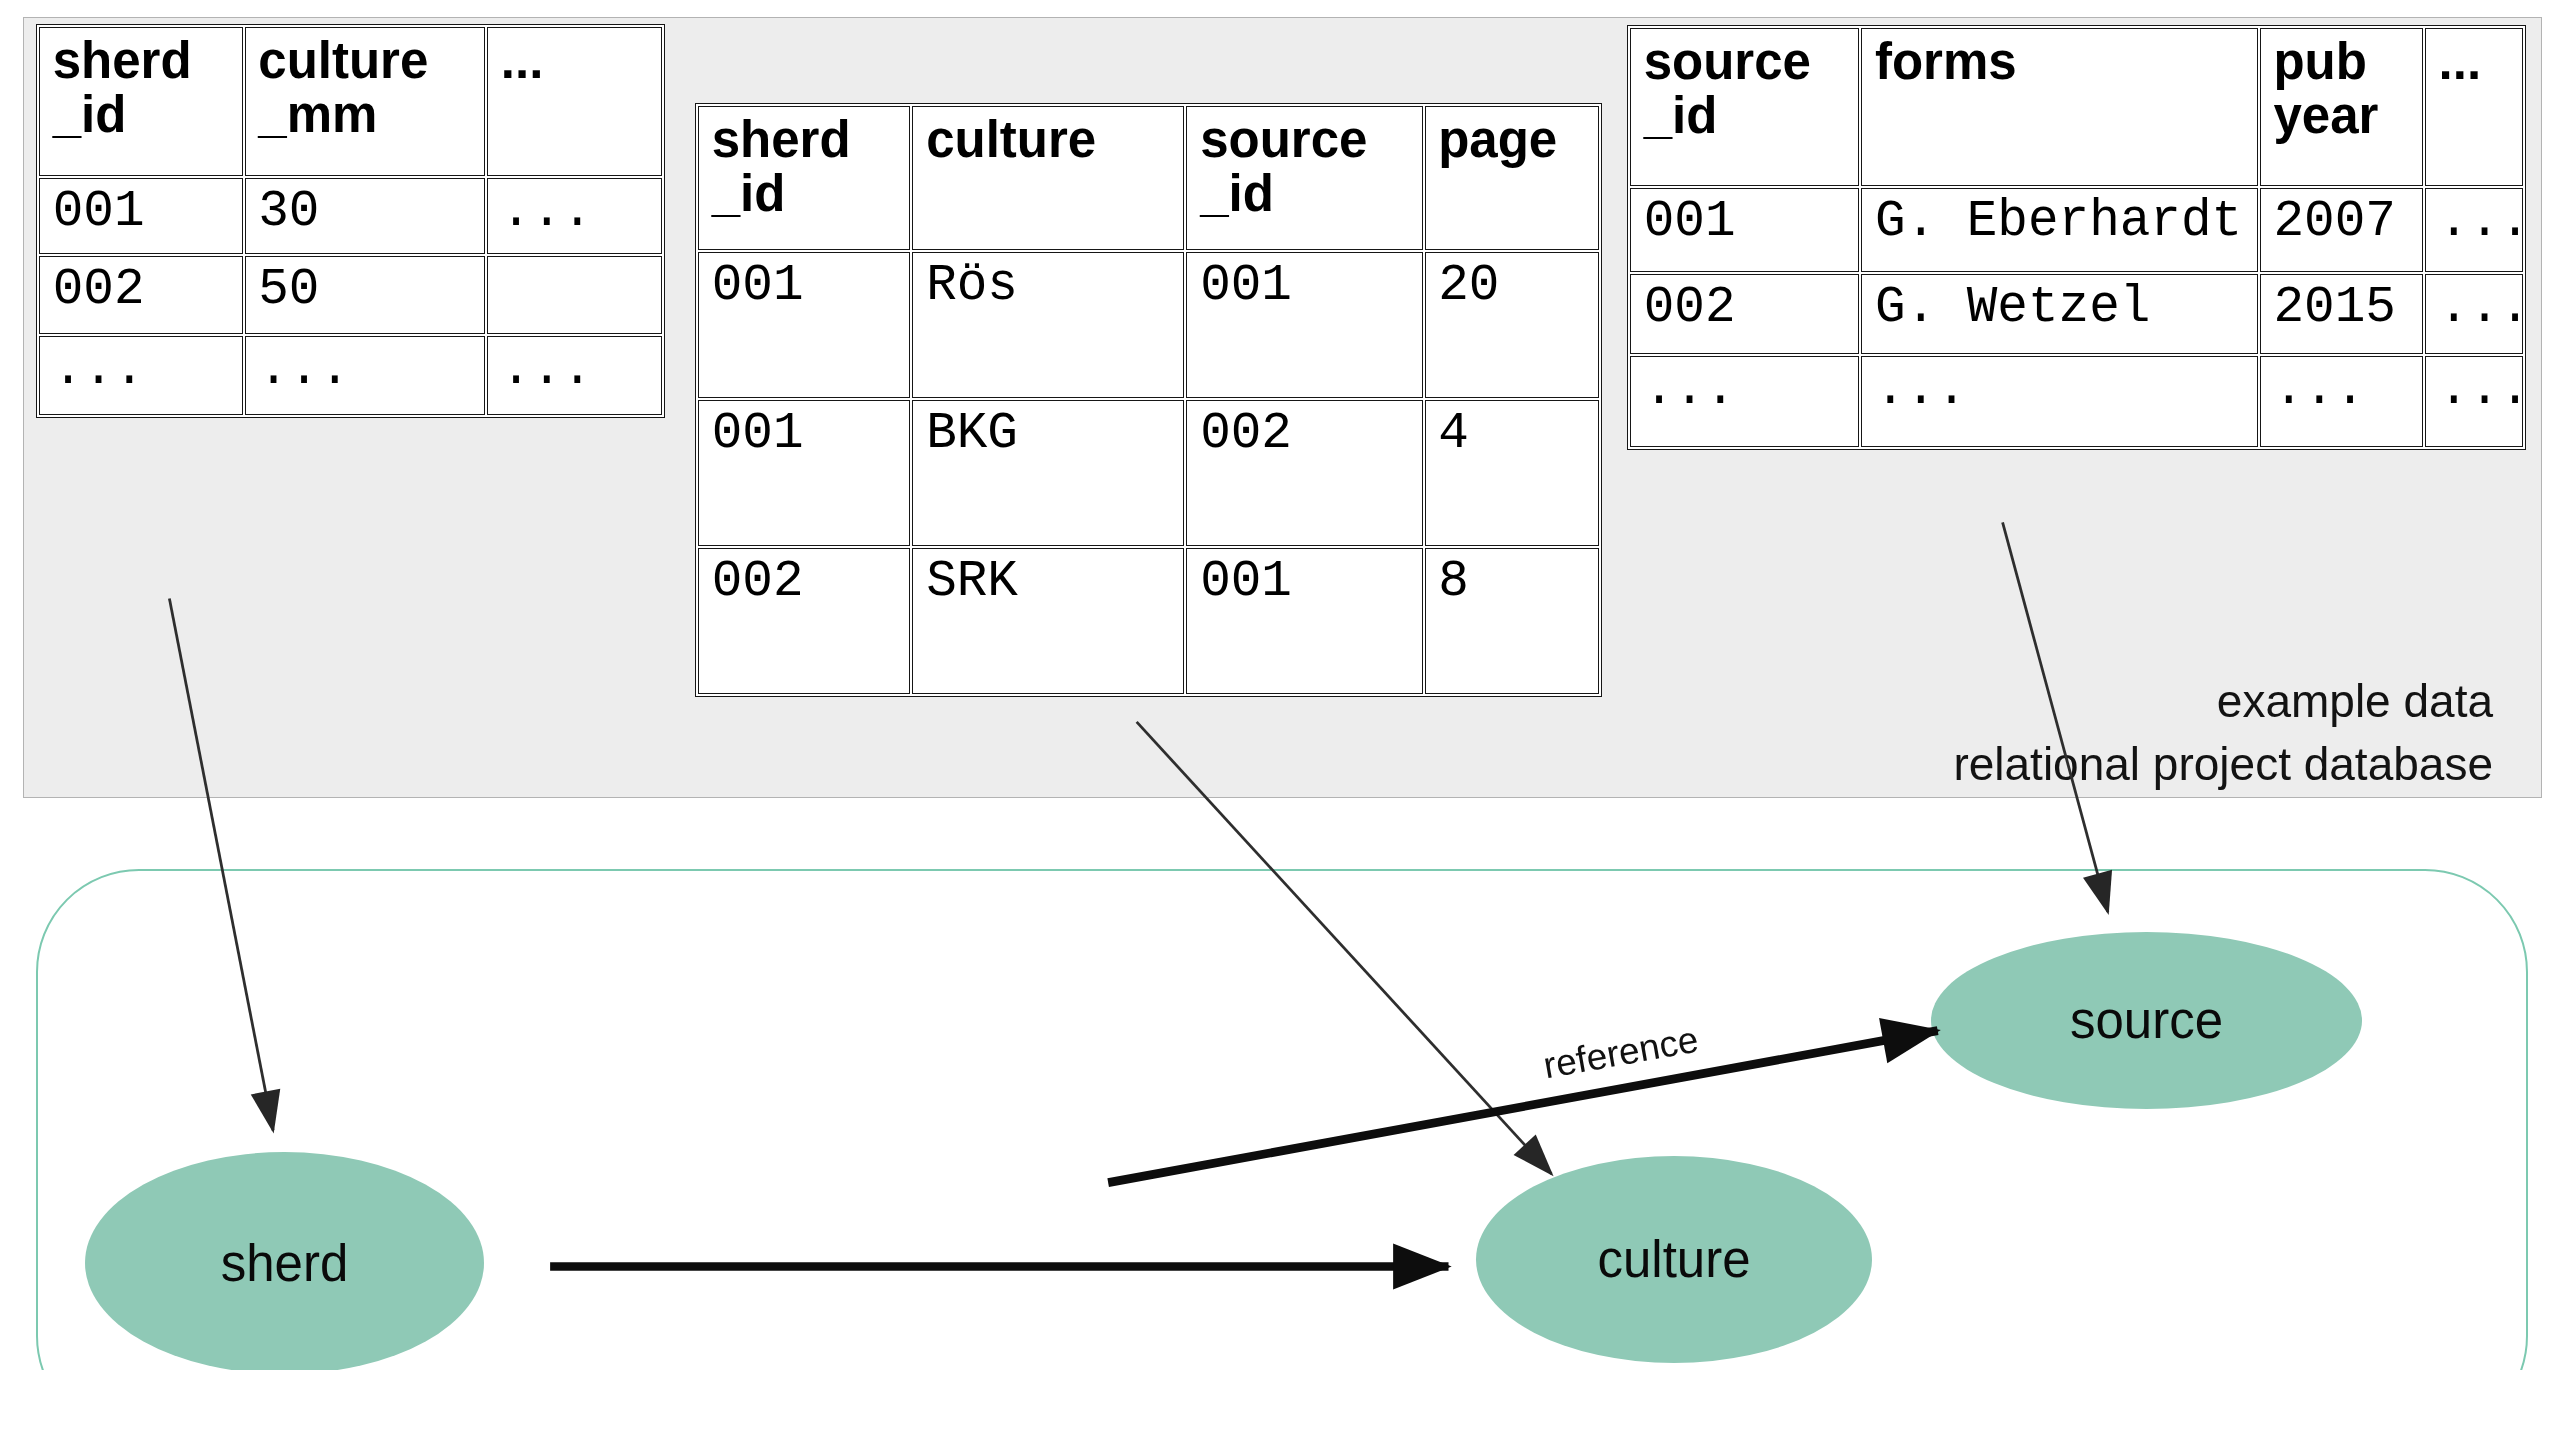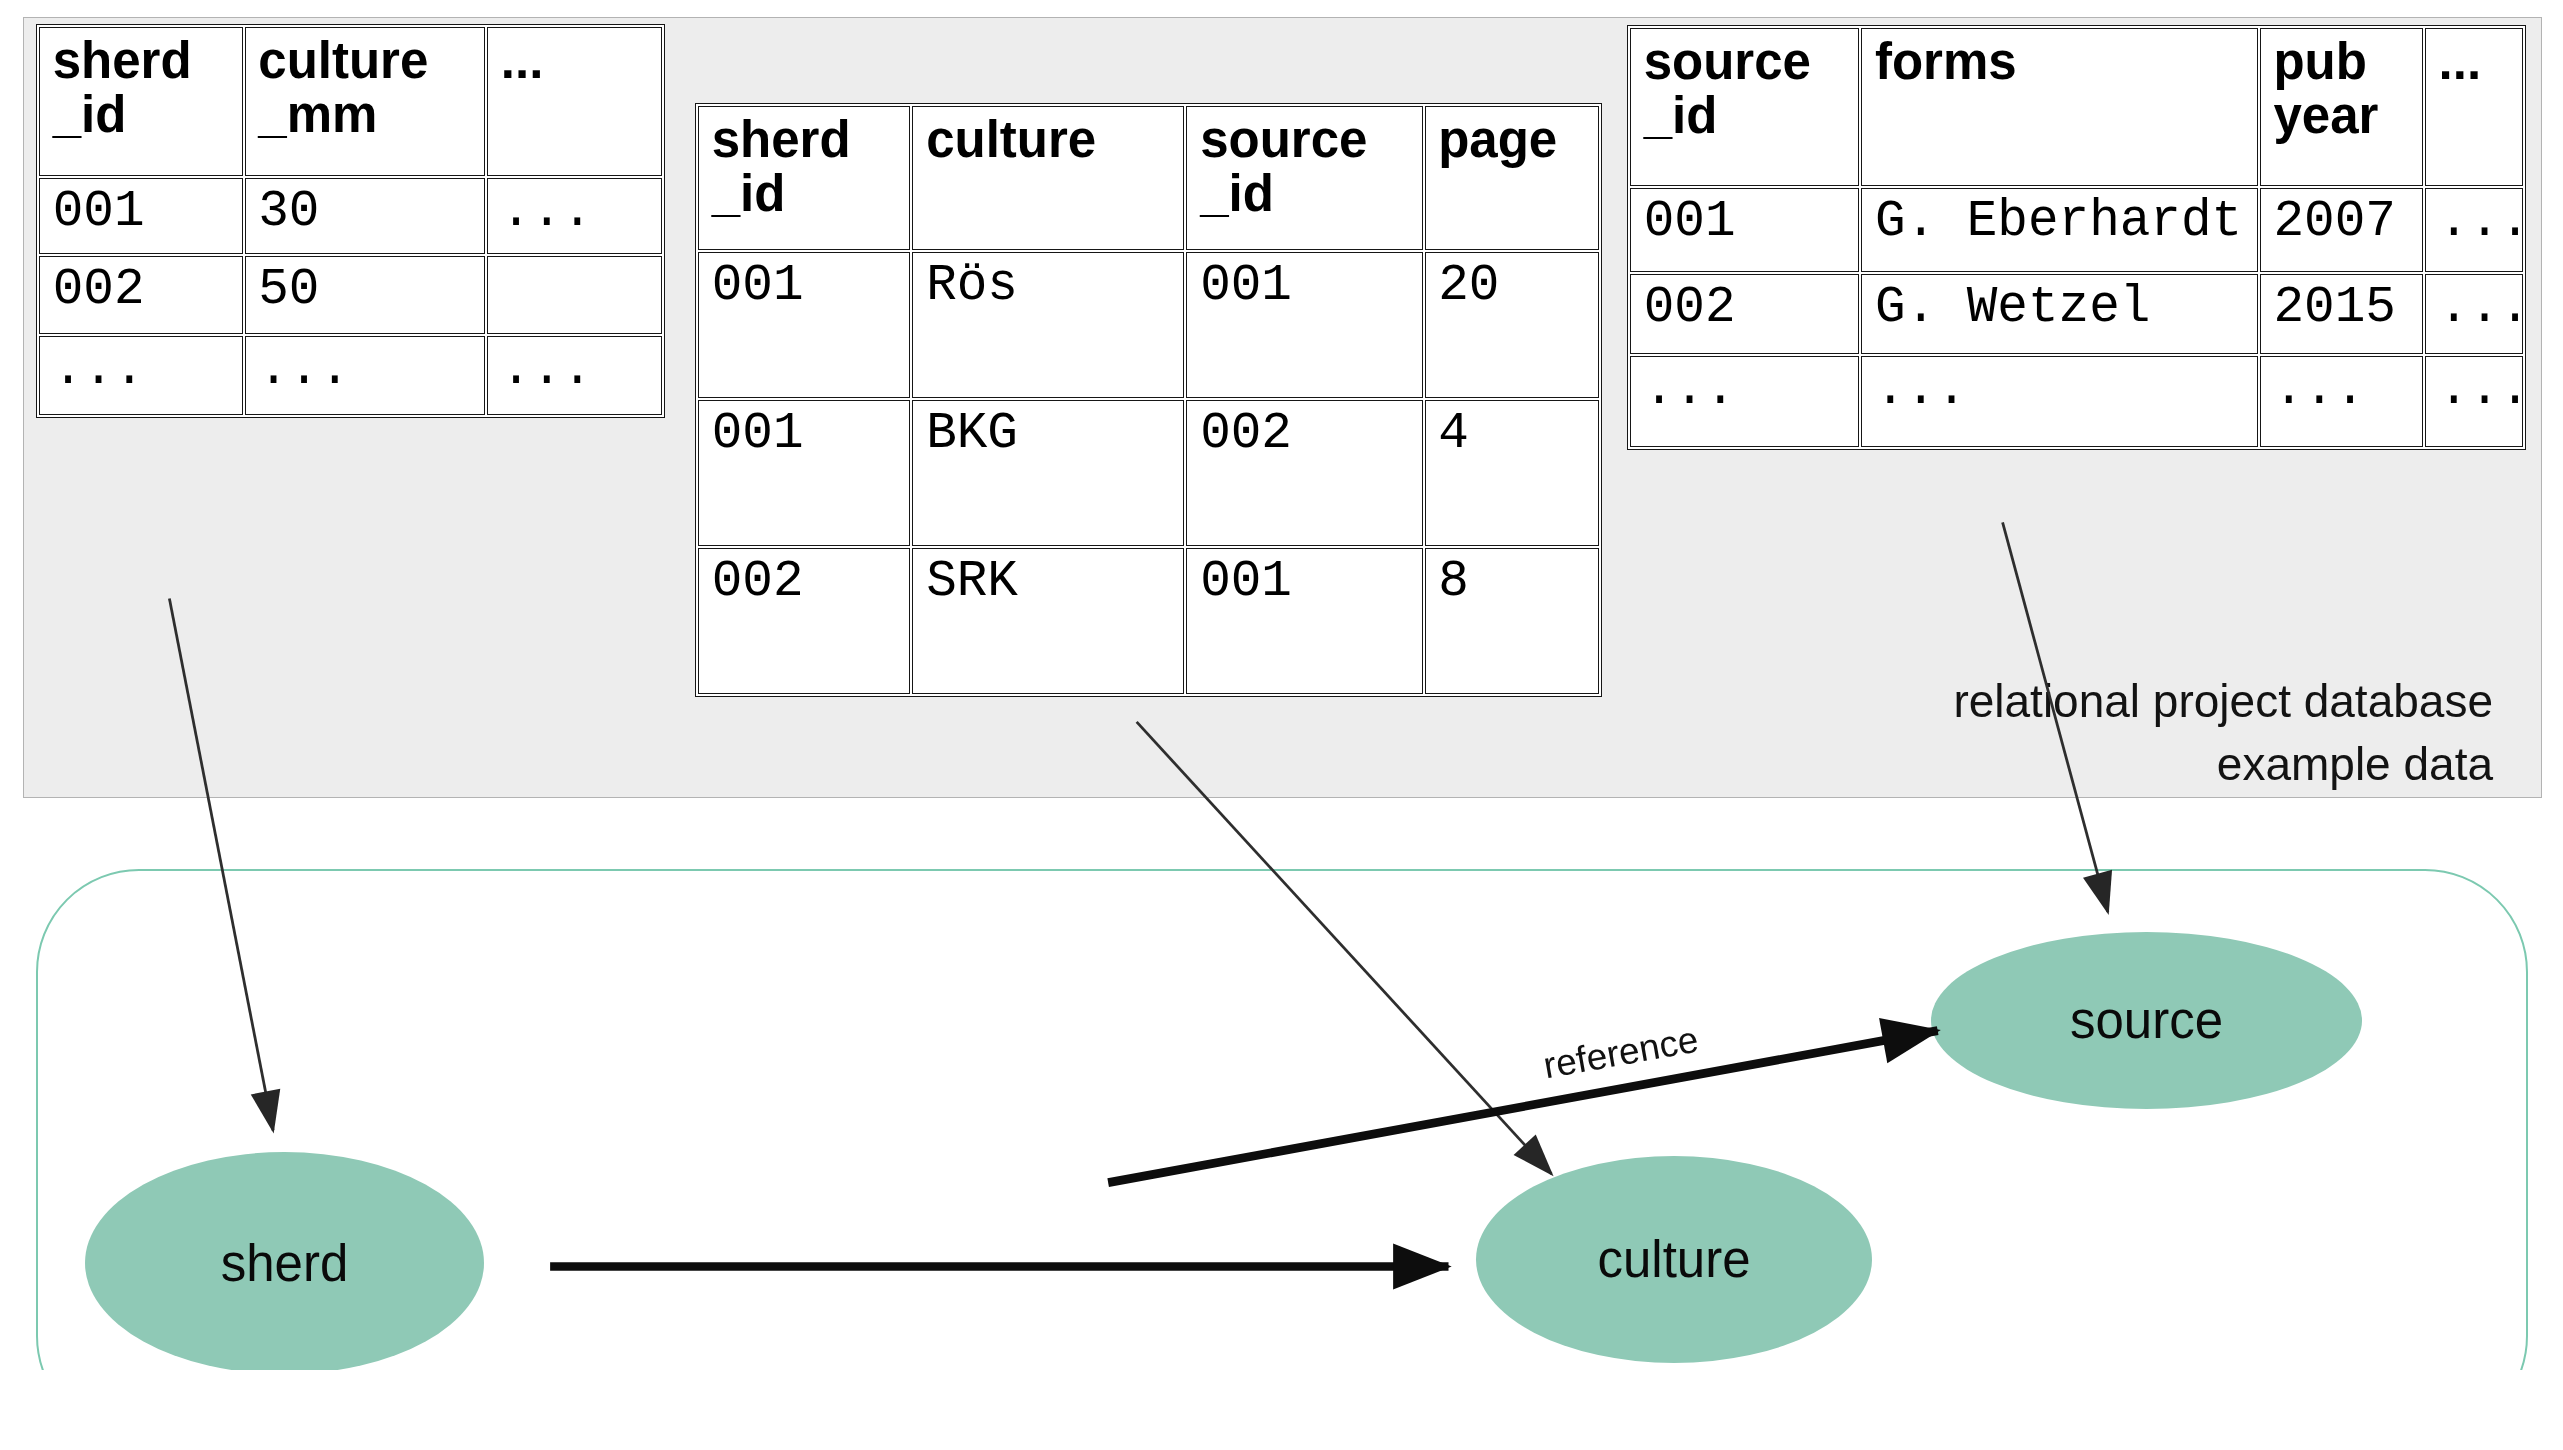--- a/index.html
+++ b/index.html
@@ -176,22 +176,22 @@
     <tr style="height:91px">
       <td>...</td>
       <td>...</td>
       <td>...</td>
       <td>...</td>
     </tr>
   </tbody>
     </table>
 
   <div class="caption">
+    <div>example data</div>
     <div>relational project database</div>
-    <div>example data</div>
   </div>
 
   <div class="container"></div>
 
   <div class="entity" id="ellipse-sherd">
     <span>sherd</span>
   </div>
   <div class="entity" id="ellipse-culture">
     <span>culture</span>
   </div>

